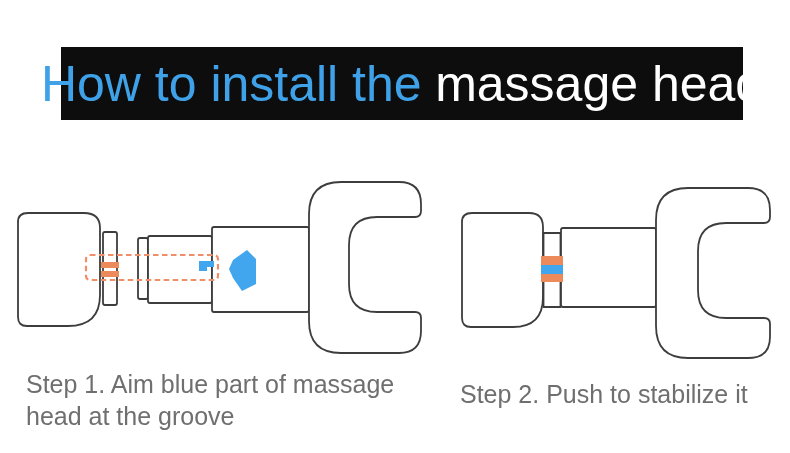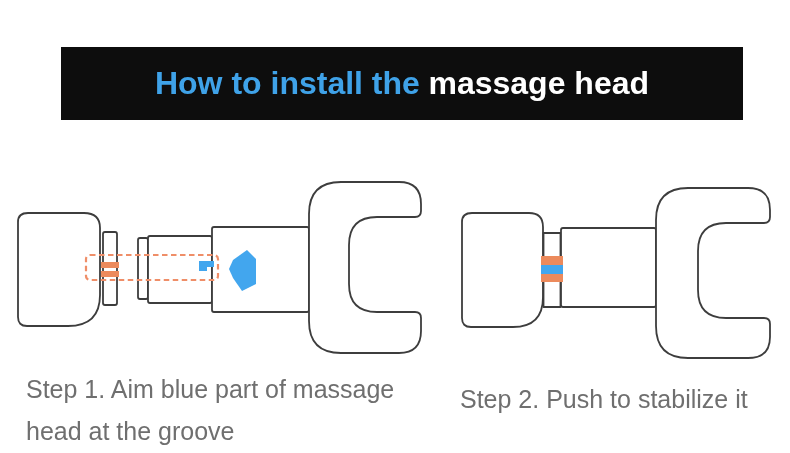--- a/index.html
+++ b/index.html
@@ -1,26 +1,26 @@
 <!DOCTYPE html>
 <html><head>
 <meta charset="utf-8">
 <style>
   html,body{margin:0;padding:0;background:#fff;}
   .page{position:relative;width:790px;height:453px;background:#fff;overflow:hidden;
         font-family:"Liberation Sans",sans-serif;}
   .banner{position:absolute;left:61px;top:47px;width:682px;height:73px;background:#0d0d0d;
           display:flex;align-items:center;justify-content:center;}
-  .banner .title{font-size:32px;font-weight:700;letter-spacing:0;white-space:nowrap;}
+  .banner .title{font-size:50px;font-weight:400;letter-spacing:0;white-space:nowrap;}
   .title .hl{color:#3fa2e8;margin-right:0.27em;}
   .title .rest{color:#ffffff;}
   .diagram{position:absolute;}
   .diagram-left{left:0;top:160px;}
   .diagram-right{left:450px;top:160px;}
-  .step{position:absolute;color:#6f6f6f;font-size:25px;line-height:42px;}
+  .step{position:absolute;color:#6f6f6f;font-size:25px;line-height:32px;}
   .step1{left:26px;top:368px;width:420px;}
   .step2{left:460px;top:371px;white-space:nowrap;margin-top:7px;}
   .outlined{fill:#ffffff;stroke:#3d3d3d;stroke-width:1.8;stroke-linejoin:round;}
 </style>
 </head>
 <body>
 
 <div class="page">
 
   <div class="banner">

